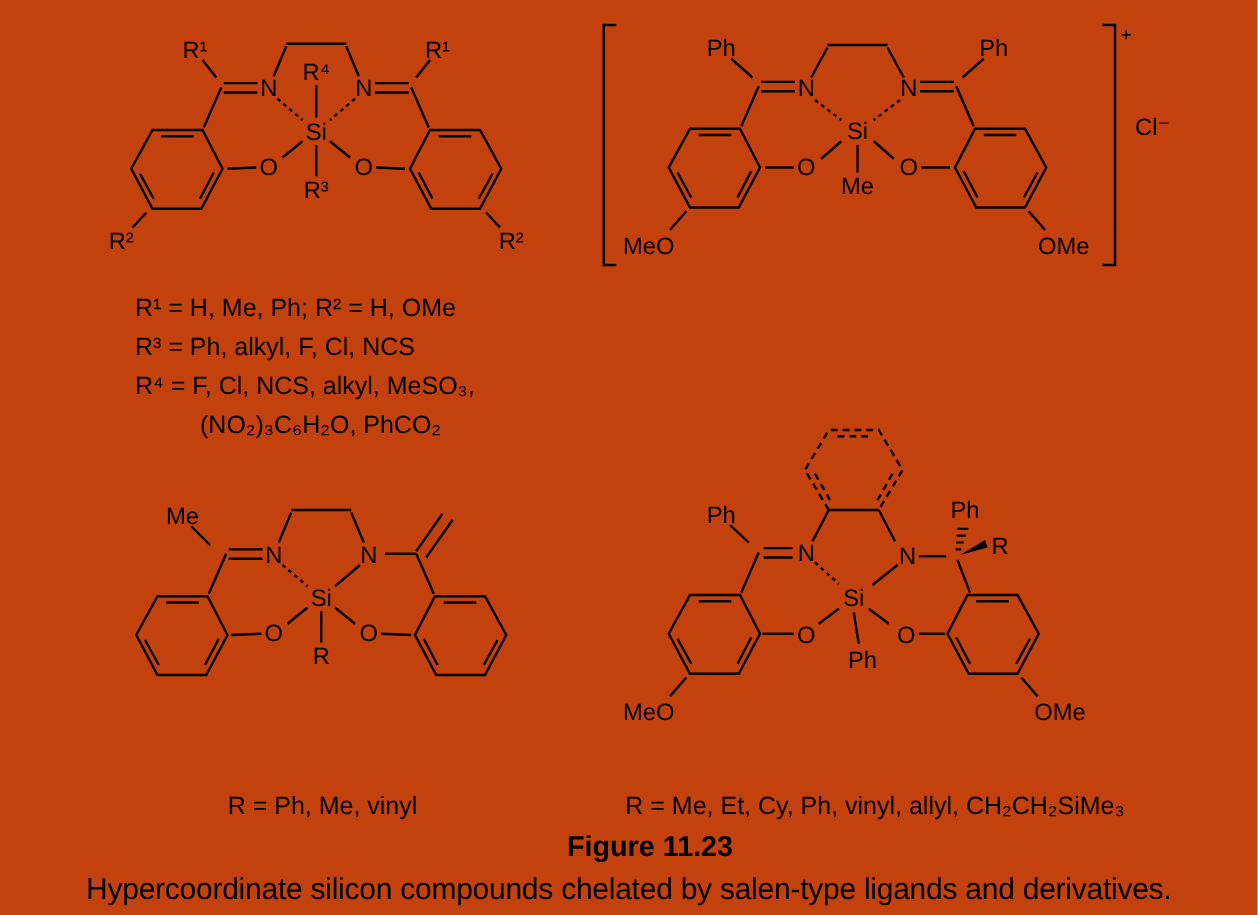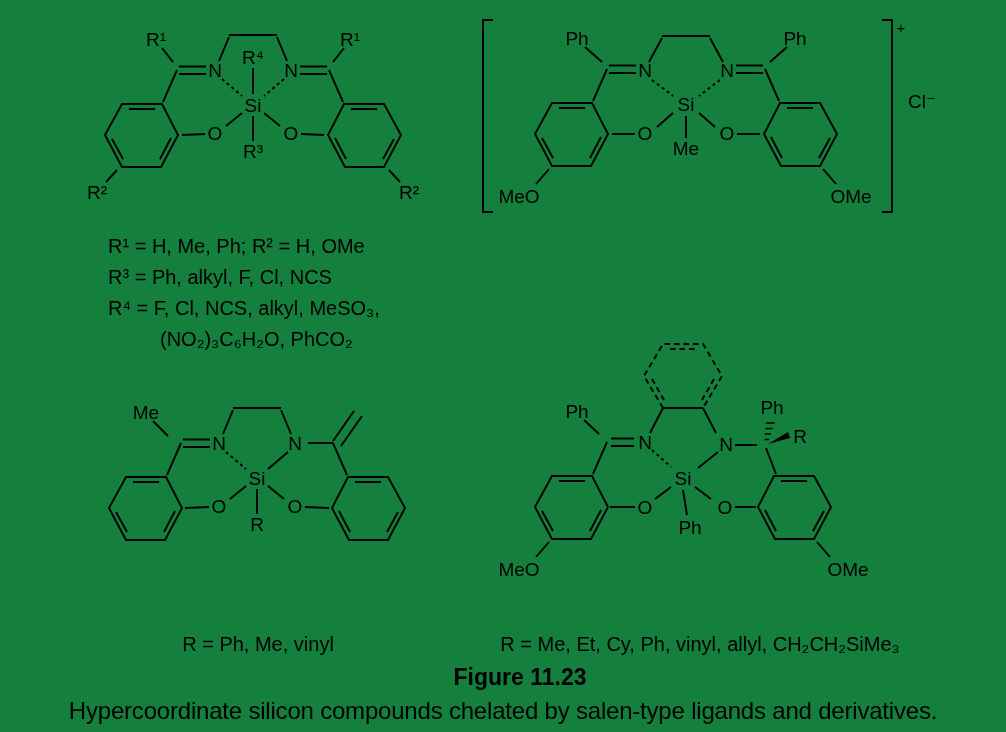--- a/index.html
+++ b/index.html
@@ -1,16 +1,16 @@
 <!DOCTYPE html>
 <html><head>
 <meta charset="utf-8">
 <style>
   html,body{margin:0;padding:0;background:#ffffff;}
-  .canvas{position:relative;width:1006px;height:732px;background:#15803d;overflow:hidden;}
+  .canvas{position:relative;width:1006px;height:732px;background:#c2410c;overflow:hidden;}
   svg{display:block;}
   svg text{font-family:"Liberation Sans","DejaVu Sans",sans-serif;fill:#000;}
   .bond{stroke:#000;stroke-width:1.9;fill:none;}
   .dash{stroke-dasharray:3 3.2;}
   .dashring{stroke-dasharray:5.5 4;}
   .hash{stroke:#000;stroke-width:1.7;fill:none;}
   .wedge{fill:#000;stroke:none;}
   .atom{font-size:19px;text-anchor:middle;}
   .plus{font-size:15px;text-anchor:middle;}
   .legend{font-size:20px;text-anchor:start;}

